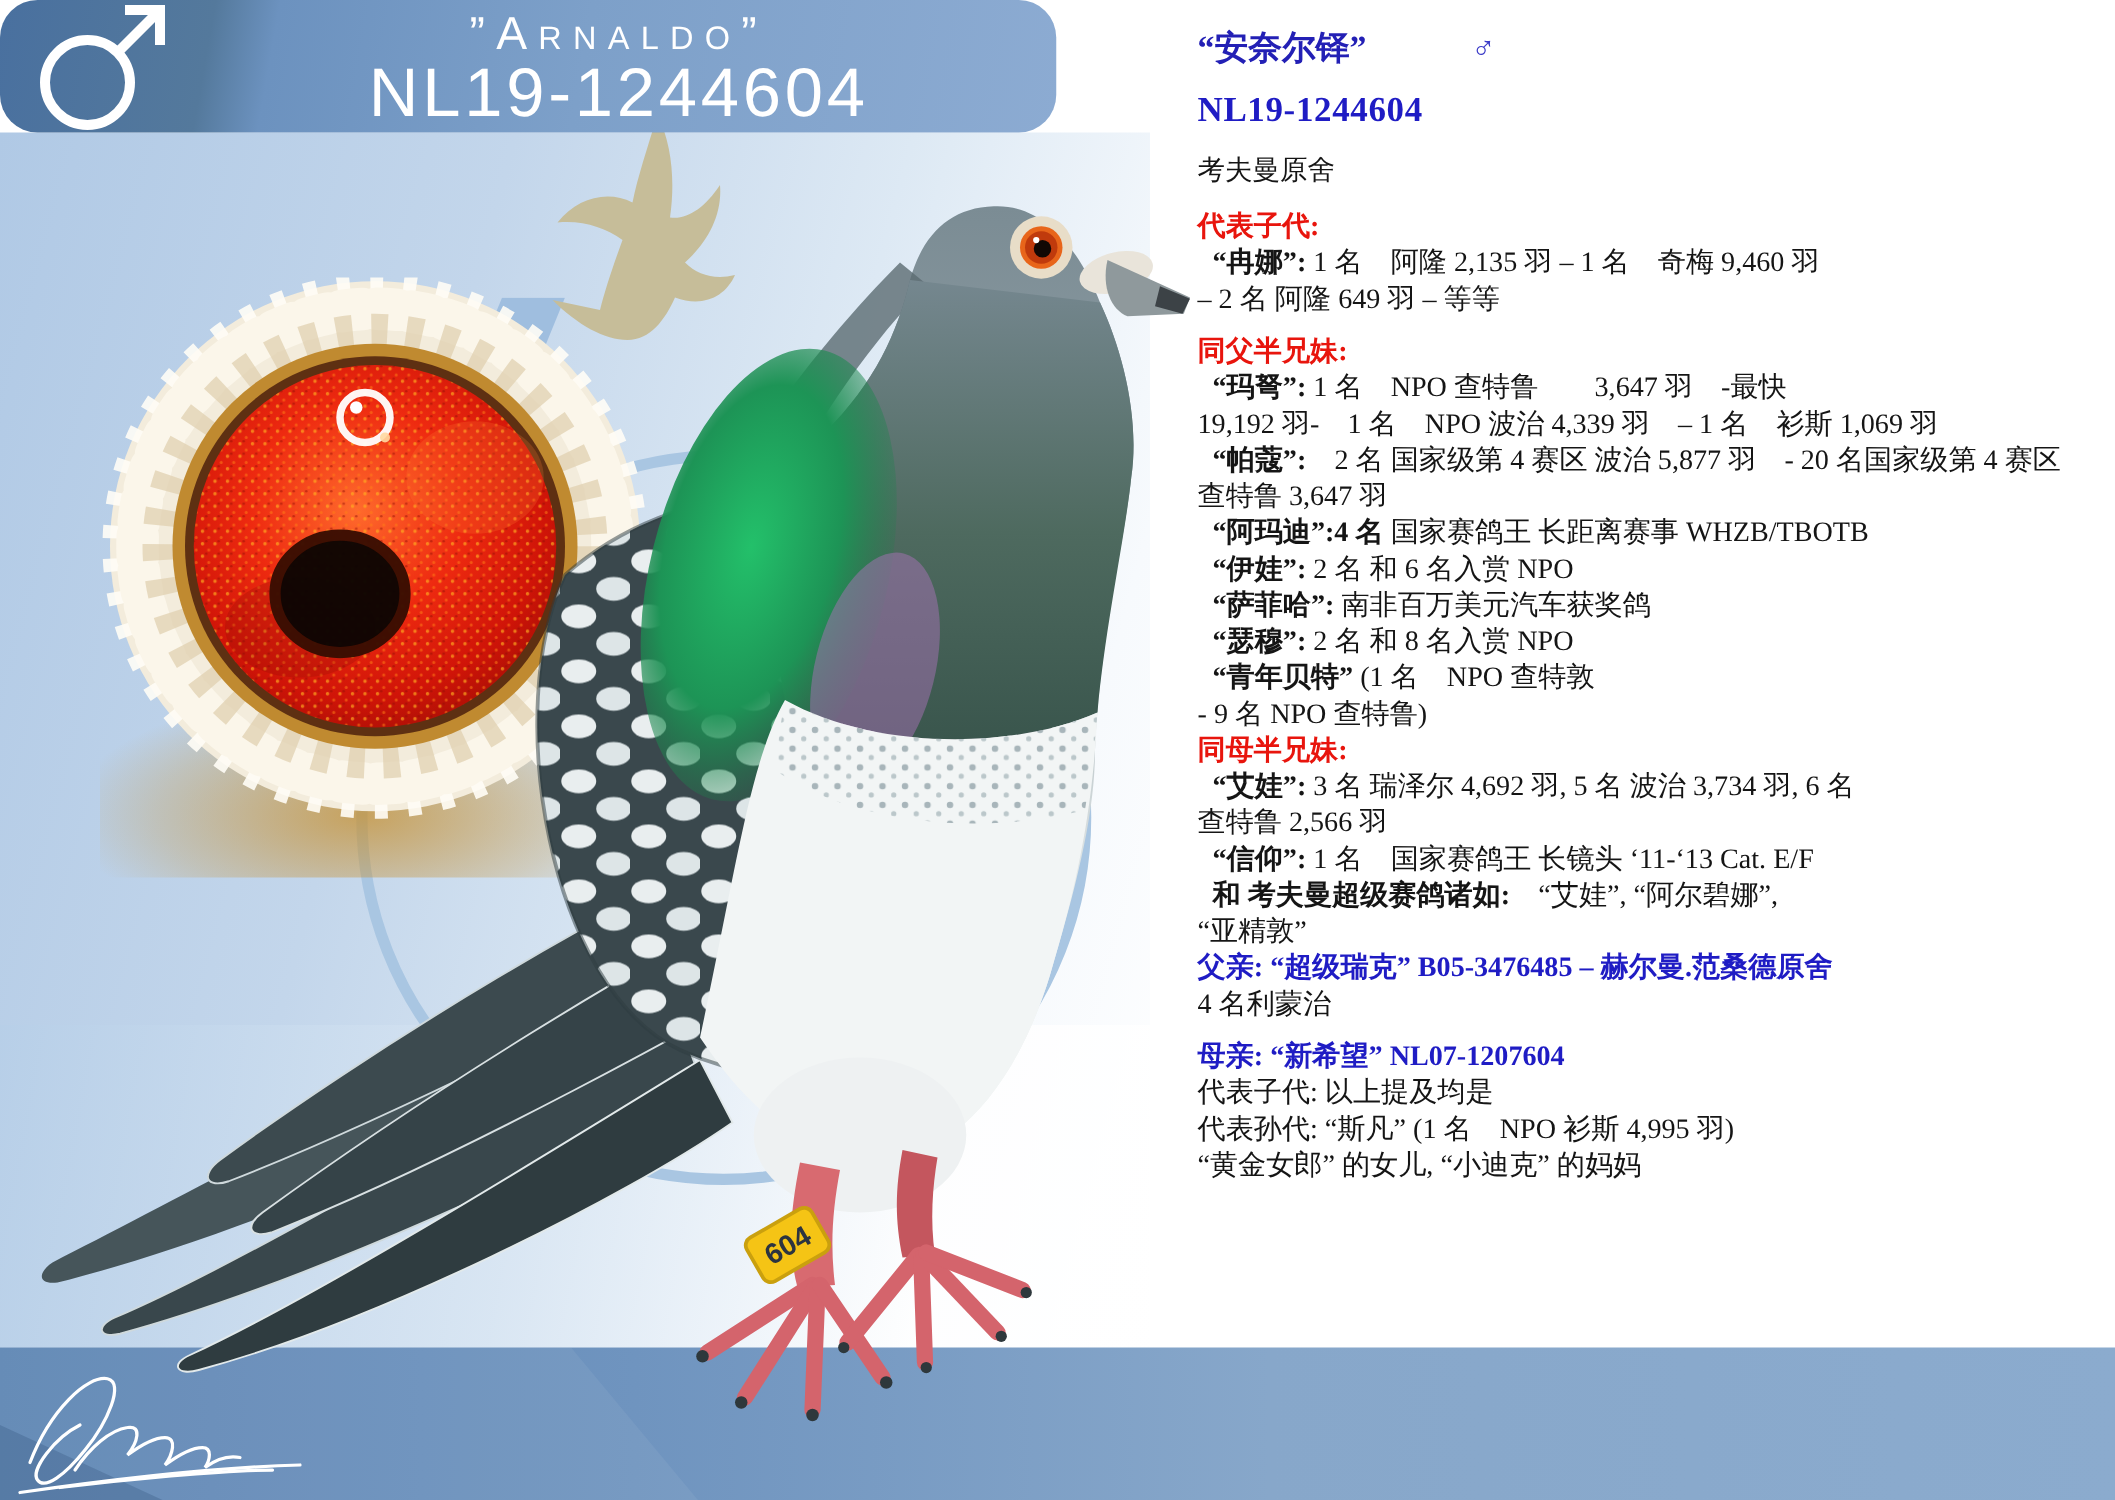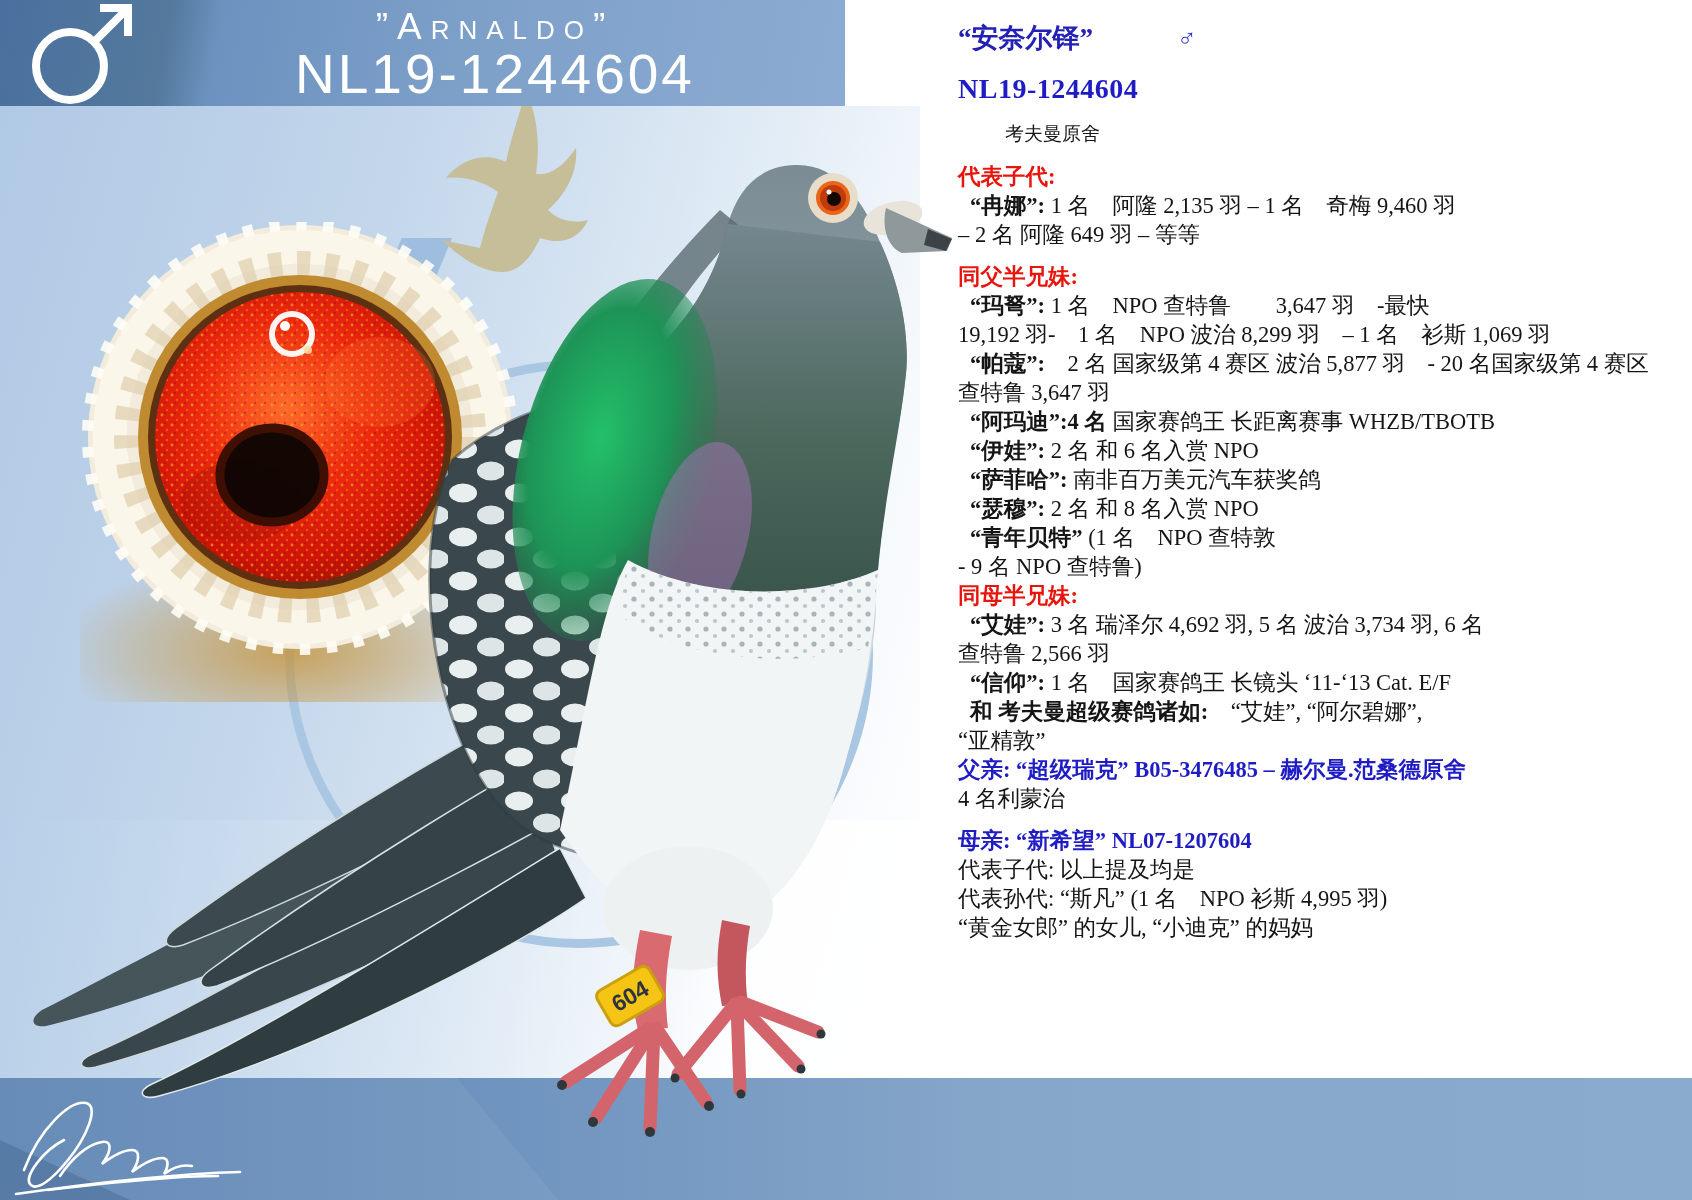--- a/index.html
+++ b/index.html
@@ -10,40 +10,40 @@
            background:linear-gradient(105deg,#b0c9e5 0%,#c3d6eb 35%,#dde9f4 62%,#f7fafd 85%,#ffffff 100%);}
   .bg-fade-bottom{position:absolute;left:0;top:820px;width:920px;height:258px;
            background:linear-gradient(100deg,#b7cfe8 0%,#d9e6f3 45%,#ffffff 80%);opacity:.85;}
   
   .ring{position:absolute;left:285px;top:360px;width:570px;height:570px;border-radius:50%;
         border:9px solid #a9c6e2;}
   .ring-seg{position:absolute;left:378px;top:238px;width:74px;height:58px;background:#9fbedf;
         clip-path:polygon(32% 0,100% 0,68% 100%,0 100%);}
   
   .band{position:absolute;left:0;top:0;width:845px;height:106px;
-        background:linear-gradient(100deg,#49709f 0%,#54799c 20%,#6c92bf 26%,#7da0c9 55%,#8cabd2 100%);}
+        background:linear-gradient(100deg,#49709f 0%,#54799c 20%,#6c92bf 26%,#7da0c9 55%,#8cabd2 100%);border-radius:30px;}
   .band-title{position:absolute;left:150px;top:8px;width:690px;text-align:center;color:#fff;
         font-family:"Liberation Sans", sans-serif;}
   .band-name{font-size:37px;letter-spacing:9px;font-variant:small-caps;line-height:38px;}
   .band-ring{font-size:55px;letter-spacing:3px;line-height:56px;}
   .mars{position:absolute;left:26px;top:2px;}
   
   .footer{position:absolute;left:0;top:1078px;width:1692px;height:122px;
         background:linear-gradient(to right,#5d85b3 0%,#6f94bf 30%,#87a7ca 60%,#8babce 100%);}
   .footer::before{content:"";position:absolute;left:0;top:0;height:100%;width:100%;
         background:rgba(255,255,255,.06);clip-path:polygon(0 0,27% 0,33% 100%,0 100%);}
   .corner-tri{position:absolute;left:0;bottom:0;width:0;height:0;
         border-left:130px solid rgba(25,55,95,.20);border-top:60px solid transparent;}
   .signature{position:absolute;left:8px;top:1086px;}
   
   .col{position:absolute;left:958px;top:20px;width:520px;color:#151515;}
   .row-name{font-size:27px;font-weight:bold;color:#2320b5;}
   .row-name .mars-sm{font-weight:normal;margin-left:84px;color:#3a3ac8;font-size:26px;}
   .row-ring{margin-top:17px;font-size:28px;font-weight:bold;color:#1f1cc4;letter-spacing:.5px;}
-  .row-loft{margin-top:16px;font-size:19px;margin-left:47px;}
+  .row-loft{margin-top:16px;font-size:22px;}
   .lines{margin-top:15px;font-size:22.5px;line-height:29px;}
   .ln{white-space:nowrap;}
   .bp{font-weight:bold;margin-left:12px;}
   .red{color:#e8150d;font-weight:bold;}
   .blue{color:#1f1cc4;font-weight:bold;}
   .gap{margin-top:13px;}
   svg text{font-family:"Liberation Sans", sans-serif;}
 </style>
 </head>
 <body>
@@ -225,21 +225,21 @@
     </div>
     <div class="row-ring">NL19-1244604</div>
     <div class="row-loft">考夫曼原舍</div>
 
     <div class="lines">
       <div class="ln red gap">代表子代:</div>
       <div class="ln"><span class="bp">“冉娜”:</span><span> 1 名　阿隆 2,135 羽 – 1 名　奇梅 9,460 羽</span></div>
       <div class="ln"><span>– 2 名 阿隆 649 羽 – 等等</span></div>
       <div class="ln red gap">同父半兄妹:</div>
       <div class="ln"><span class="bp">“玛弩”:</span><span> 1 名　NPO 查特鲁　　3,647 羽　-最快</span></div>
-      <div class="ln"><span>19,192 羽-　1 名　NPO 波治 8,299 羽　– 1 名　衫斯 1,069 羽</span></div>
+      <div class="ln"><span>19,192 羽-　1 名　NPO 波治 4,339 羽　– 1 名　衫斯 1,069 羽</span></div>
       <div class="ln"><span class="bp">“帕蔻”:</span><span>　2 名 国家级第 4 赛区 波治 5,877 羽　- 20 名国家级第 4 赛区</span></div>
       <div class="ln"><span>查特鲁 3,647 羽</span></div>
       <div class="ln"><span class="bp">“阿玛迪”:4 名</span><span> 国家赛鸽王 长距离赛事 WHZB/TBOTB</span></div>
       <div class="ln"><span class="bp">“伊娃”:</span><span> 2 名 和 6 名入赏 NPO</span></div>
       <div class="ln"><span class="bp">“萨菲哈”:</span><span> 南非百万美元汽车获奖鸽</span></div>
       <div class="ln"><span class="bp">“瑟穆”:</span><span> 2 名 和 8 名入赏 NPO</span></div>
       <div class="ln"><span class="bp">“青年贝特”</span><span> (1 名　NPO 查特敦</span></div>
       <div class="ln"><span>- 9 名 NPO 查特鲁)</span></div>
       <div class="ln red">同母半兄妹:</div>
       <div class="ln"><span class="bp"> “艾娃”:</span><span> 3 名 瑞泽尔 4,692 羽, 5 名 波治 3,734 羽, 6 名</span></div>

